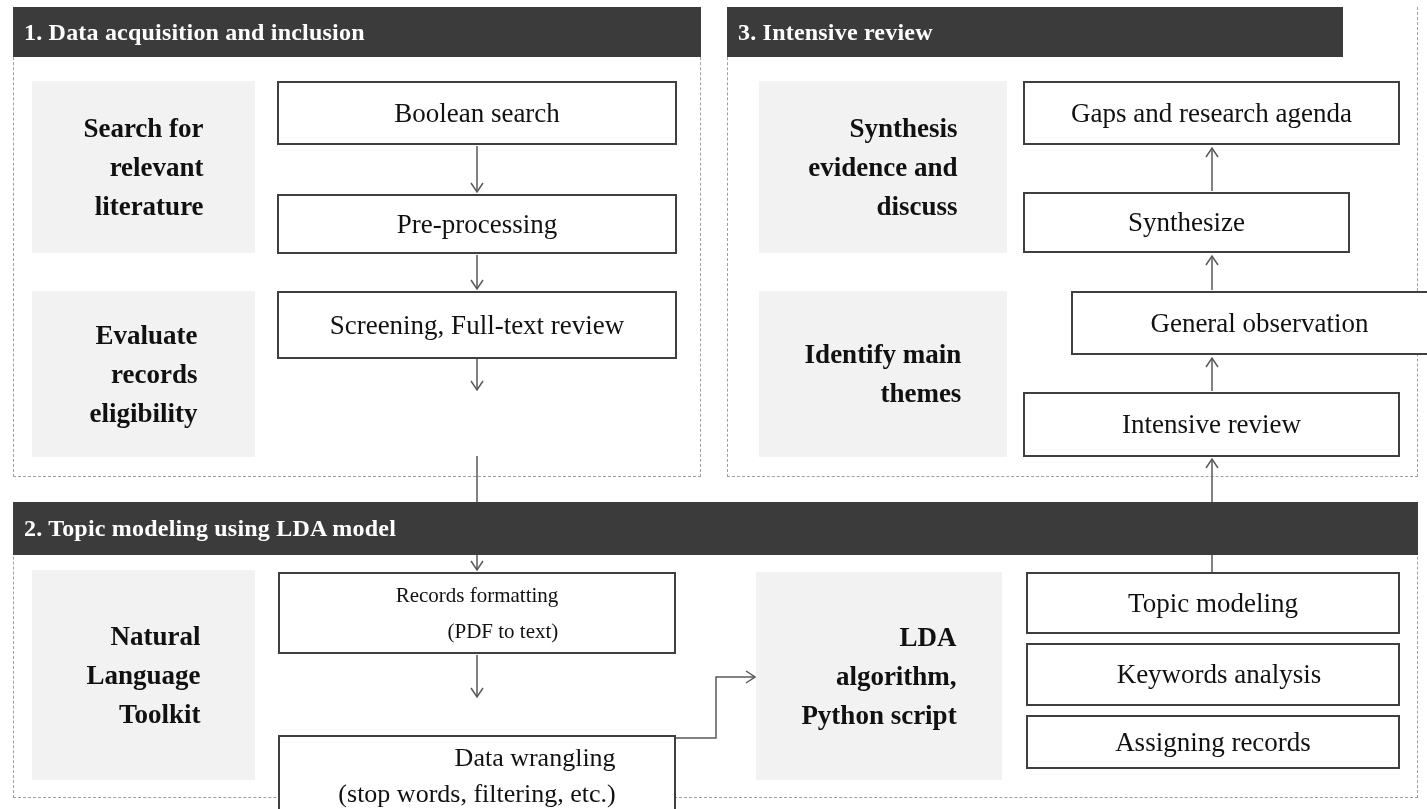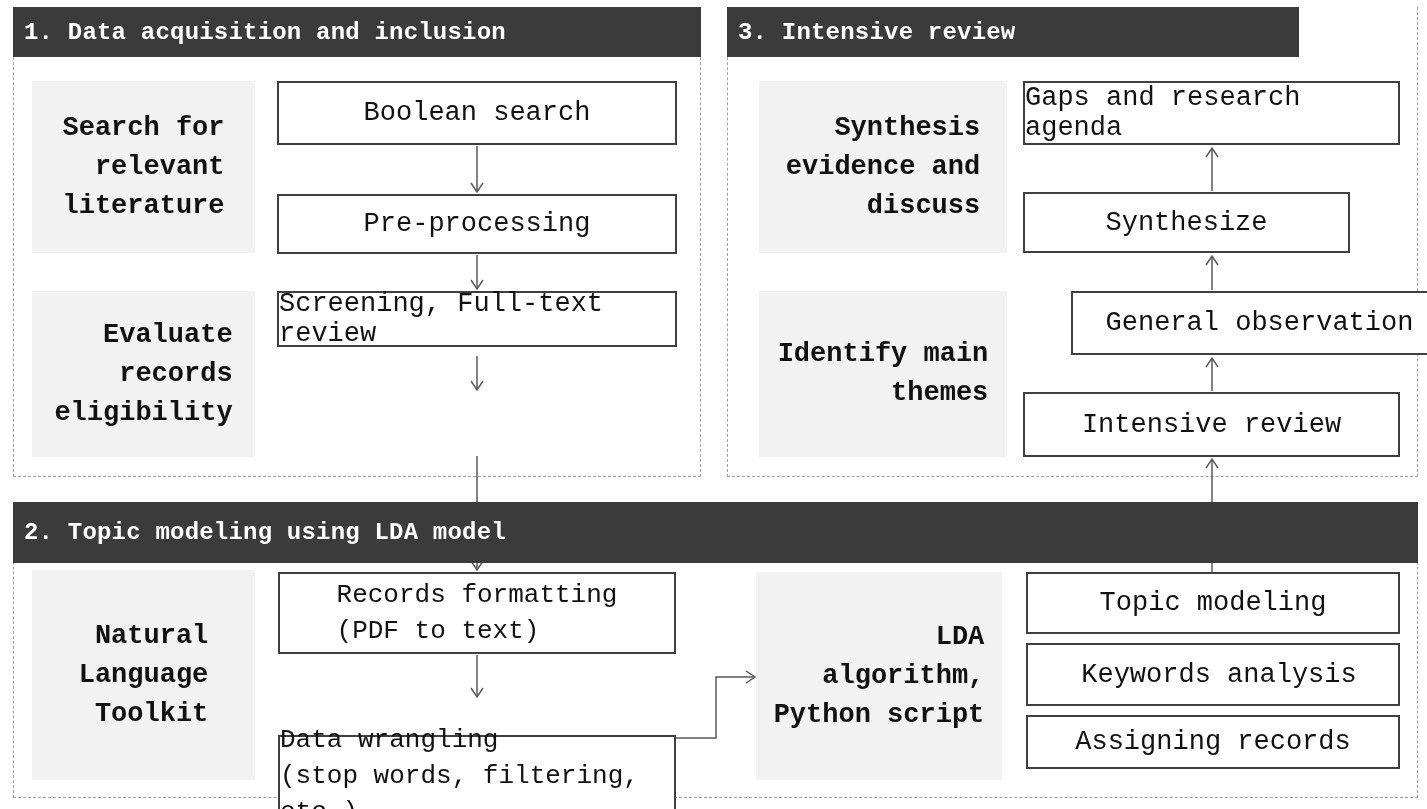--- a/index.html
+++ b/index.html
@@ -7,64 +7,64 @@
     --header-text:#ffffff;
     --label-bg:#f2f2f2;
     --box-border:#3f3f3f;
     --line-color:#595959;
     --section-border:#a0a0a0;
     --text-color:#111111;
   }
   html,body{margin:0;padding:0;background:#ffffff;}
   .page{
     position:relative;width:1427px;height:809px;background:#ffffff;
-    font-family:Liberation Mono, monospace;color:var(--text-color);
+    font-family:Liberation Serif, serif;color:var(--text-color);
     overflow:hidden;
   }
   .connectors{position:absolute;left:0;top:0;z-index:1;}
   .section{
     position:absolute;border:1px dashed var(--section-border);border-top:none;
     box-sizing:border-box;z-index:0;background:transparent;
   }
   .s1{left:13px;top:7px;width:688px;height:470px;}
   .s3{left:727px;top:7px;width:691px;height:470px;}
   .s2{left:13px;top:502px;width:1405px;height:296px;}
   .bar{
     position:absolute;background:var(--header-bg);color:var(--header-text);
     display:flex;align-items:center;font-weight:bold;font-size:24px;
     padding-left:11px;box-sizing:border-box;z-index:3;letter-spacing:0.2px;
   }
   .bar1{left:13px;top:7px;width:688px;height:50px;}
-  .bar3{left:727px;top:7px;width:572px;height:50px;}
-  .bar2{left:13px;top:502px;width:1405px;height:61px;}
+  .bar3{left:727px;top:7px;width:616px;height:50px;}
+  .bar2{left:13px;top:502px;width:1405px;height:53px;}
   .glabel{
     position:absolute;background:var(--label-bg);
     display:flex;align-items:center;justify-content:center;text-align:right;
     font-weight:bold;font-size:27px;line-height:39px;white-space:pre-line;z-index:2;
   }
   .g1{left:32px;top:81px;width:223px;height:172px;}
   .g2{left:32px;top:291px;width:223px;height:166px;}
   .g3{left:759px;top:81px;width:248px;height:172px;}
   .g4{left:759px;top:291px;width:248px;height:166px;}
   .g5{left:32px;top:570px;width:223px;height:210px;}
   .g6{left:756px;top:572px;width:246px;height:208px;}
   .step{
     position:absolute;background:#ffffff;border:2px solid var(--box-border);
-    display:flex;align-items:center;justify-content:center;text-align:left;
+    display:flex;align-items:center;justify-content:center;text-align:right;
     font-size:27px;white-space:pre-line;box-sizing:border-box;z-index:2;
   }
   .b1{left:277px;top:81px;width:400px;height:64px;}
   .b2{left:277px;top:194px;width:400px;height:60px;}
-  .b3{left:277px;top:291px;width:400px;height:56px;}
+  .b3{left:277px;top:291px;width:400px;height:68px;}
   .b4{left:277px;top:392px;width:400px;height:63px;}
   .b5{left:1023px;top:81px;width:377px;height:64px;}
   .b6{left:1023px;top:192px;width:327px;height:61px;}
   .b7{left:1023px;top:291px;width:377px;height:64px;margin-left:48px;}
   .b8{left:1023px;top:392px;width:377px;height:65px;}
-  .b9{left:278px;top:572px;width:398px;height:82px;font-size:26px;line-height:36px;}
+  .b9{left:278px;top:572px;width:398px;height:82px;font-size:21px;line-height:36px;}
   .b10{left:278px;top:735px;width:398px;height:82px;font-size:26px;line-height:36px;}
   .b11{left:1026px;top:572px;width:374px;height:62px;}
   .b12{left:1026px;top:643px;width:374px;height:63px;padding-left:12px;}
   .b13{left:1026px;top:715px;width:374px;height:54px;}
   .annotation{
     position:absolute;left:501px;top:150px;width:165px;
     font-size:17px;line-height:21px;white-space:pre-line;text-align:left;z-index:2;
   }
 </style>
 </head>

